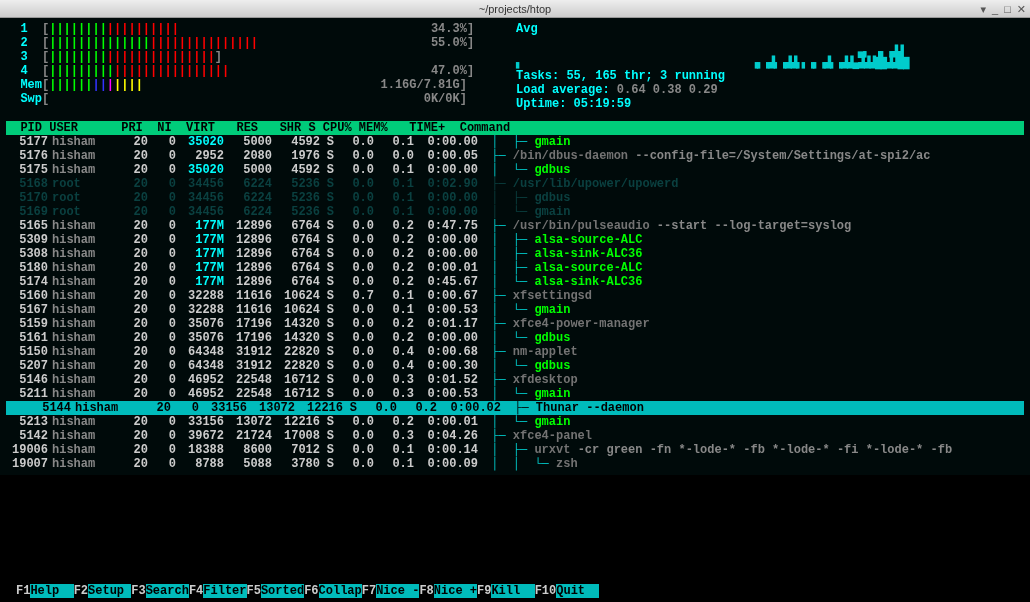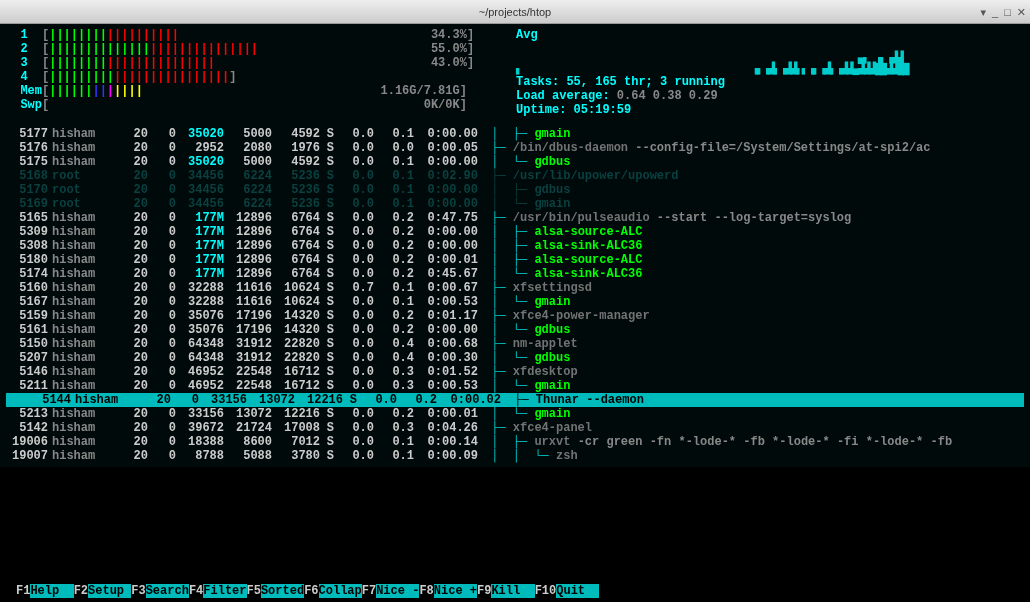--- a/index.html
+++ b/index.html
@@ -9,21 +9,21 @@
     font-size: 12px;
     line-height: 14px;
     color: #888;
     width: 1030px;
     height: 602px;
     overflow: hidden;
     position: relative;
   }
   .titlebar {
     background: linear-gradient(#eee, #ccc);
-    height: 24px;
+    height: 18px;
     border-bottom: 1px solid #999;
     display: flex;
     align-items: center;
     justify-content: center;
     position: relative;
     font-size: 11px;
     color: #333;
     font-family: sans-serif;
   }
   .titlebar .winbtns {
@@ -125,35 +125,36 @@
     <span>□</span>
     <span>✕</span>
   </div>
 </div>
 
 <div class="terminal">
   <div class="header-area">
     <div class="meters" id="meters">
         <div class="meter-row"><span class="label-cyan">  1  </span><span class="bracket">[</span><span class="bar-green">||||||||</span><span class="bar-red">||||||||||</span><span class="pct">                                   34.3%</span><span class="bracket">]</span></div>
         <div class="meter-row"><span class="label-cyan">  2  </span><span class="bracket">[</span><span class="bar-green">||||||||||||||</span><span class="bar-red">|||||||||||||||</span><span class="pct">                        55.0%</span><span class="bracket">]</span></div>
-        <div class="meter-row"><span class="label-cyan">  3  </span><span class="bracket">[</span><span class="bar-green">||||||||</span><span class="bar-red">|||||||||||||||</span><span class="pct">                              43.0%</span><span class="bracket">]</span></div>
-        <div class="meter-row"><span class="label-cyan">  4  </span><span class="bracket">[</span><span class="bar-green">|||||||||</span><span class="bar-red">||||||||||||||||</span><span class="bracket">]</span></div>
+        <div class="meter-row"><span class="label-cyan">  3  </span><span class="bracket">[</span><span class="bar-green">||||||||</span><span class="bar-red">|||||||||||||||</span><span class="bracket">]</span></div>
+        <div class="meter-row"><span class="label-cyan">  4  </span><span class="bracket">[</span><span class="bar-green">|||||||||</span><span class="bar-red">||||||||||||||||</span><span class="pct">                            47.0%</span><span class="bracket">]</span></div>
         <div class="meter-row"><span class="label-cyan">  Mem</span><span class="bracket">[</span><span class="bar-green">||||||</span><span class="bar-blue">||</span><span class="bar-magenta">|</span><span class="bar-yellow">||||</span><span class="pct">                                 1.16G/7.81G</span><span class="bracket">]</span></div>
         <div class="meter-row"><span class="label-cyan">  Swp</span><span class="bracket">[</span><span class="pct">                                                    0K/0K</span><span class="bracket">]</span></div>
       </div>
     <div class="right-info">
       <div class="line cyan-bold">Avg</div>
       <div class="spark"><br>&nbsp;&nbsp;&nbsp;&nbsp;&nbsp;&nbsp;&nbsp;&nbsp;&nbsp;&nbsp;&nbsp;&nbsp;&nbsp;&nbsp;&nbsp;&nbsp;&nbsp;&nbsp;&nbsp;&nbsp;&nbsp;&nbsp;&nbsp;&nbsp;&nbsp;&nbsp;&nbsp;&nbsp;&nbsp;&nbsp;&nbsp;&nbsp;&nbsp;&nbsp;&nbsp;&nbsp;&nbsp;&nbsp;&nbsp;&nbsp;&nbsp;&nbsp;&nbsp;&nbsp;&nbsp;&nbsp;&nbsp;&nbsp;&nbsp;&nbsp;&nbsp;&nbsp;&nbsp;&nbsp;&nbsp;&nbsp;&nbsp;&nbsp;&nbsp;&nbsp;&nbsp;▄▖ ▗▖▗▟▟<br>▖&nbsp;&nbsp;&nbsp;&nbsp;&nbsp;&nbsp;&nbsp;&nbsp;&nbsp;&nbsp;&nbsp;&nbsp;&nbsp;&nbsp;&nbsp;&nbsp;&nbsp;&nbsp;&nbsp;&nbsp;&nbsp;&nbsp;&nbsp;&nbsp;&nbsp;&nbsp;&nbsp;&nbsp;&nbsp;&nbsp;&nbsp;&nbsp;&nbsp;&nbsp;&nbsp;&nbsp;&nbsp;&nbsp;&nbsp;&nbsp;&nbsp;▗▖▗▟▖▗▟▟▖▖▗▖▗▟▖▗▟▟▄▟▟▟██▟▟██</div>
       <div class="line"><span class="cyan-bold">Tasks: 55, 165 thr; 3 running</span></div>
       <div class="line"><span class="cyan-bold">Load average: </span><span class="grey">0.64 0.38 0.29</span></div>
       <div class="line"><span class="cyan-bold">Uptime: 05:19:59</span></div>
     </div>
   </div>
 
   <div style="height:10px"></div>
+  <div class="col-header">  PID USER      PRI  NI  VIRT   RES   SHR S CPU% MEM%   TIME+  Command</div>
   <div class="proc-table" id="proc-table">
       <div class="proc-row"><span class="c-pid">5177</span><span class="c-user">hisham</span><span class="c-pri">20</span><span class="c-ni">0</span><span class="c-virt m-cyan">35020</span><span class="c-res">5000</span><span class="c-shr">4592</span><span class="c-s">S</span><span class="c-cpu">0.0</span><span class="c-mem">0.1</span><span class="c-time">0:00.00</span><span class="c-cmd"><span class="tree"> │  ├─ </span><span class="thr">gmain</span></span></div>
       <div class="proc-row"><span class="c-pid">5176</span><span class="c-user">hisham</span><span class="c-pri">20</span><span class="c-ni">0</span><span class="c-virt">2952</span><span class="c-res">2080</span><span class="c-shr">1976</span><span class="c-s">S</span><span class="c-cpu">0.0</span><span class="c-mem">0.0</span><span class="c-time">0:00.05</span><span class="c-cmd"><span class="tree"> ├─ </span><span class="exe">/bin/dbus-daemon</span><span> --config-file=/System/Settings/at-spi2/ac</span></span></div>
       <div class="proc-row"><span class="c-pid">5175</span><span class="c-user">hisham</span><span class="c-pri">20</span><span class="c-ni">0</span><span class="c-virt m-cyan">35020</span><span class="c-res">5000</span><span class="c-shr">4592</span><span class="c-s">S</span><span class="c-cpu">0.0</span><span class="c-mem">0.1</span><span class="c-time">0:00.00</span><span class="c-cmd"><span class="tree"> │  └─ </span><span class="thr">gdbus</span></span></div>
       <div class="proc-row dim"><span class="c-pid">5168</span><span class="c-user">root</span><span class="c-pri">20</span><span class="c-ni">0</span><span class="c-virt">34456</span><span class="c-res">6224</span><span class="c-shr">5236</span><span class="c-s">S</span><span class="c-cpu">0.0</span><span class="c-mem">0.1</span><span class="c-time">0:02.90</span><span class="c-cmd"><span class="tree"> ├─ </span><span class="exe">/usr/lib/upower/upowerd</span></span></div>
       <div class="proc-row dim"><span class="c-pid">5170</span><span class="c-user">root</span><span class="c-pri">20</span><span class="c-ni">0</span><span class="c-virt">34456</span><span class="c-res">6224</span><span class="c-shr">5236</span><span class="c-s">S</span><span class="c-cpu">0.0</span><span class="c-mem">0.1</span><span class="c-time">0:00.00</span><span class="c-cmd"><span class="tree"> │  ├─ </span><span class="thr">gdbus</span></span></div>
       <div class="proc-row dim"><span class="c-pid">5169</span><span class="c-user">root</span><span class="c-pri">20</span><span class="c-ni">0</span><span class="c-virt">34456</span><span class="c-res">6224</span><span class="c-shr">5236</span><span class="c-s">S</span><span class="c-cpu">0.0</span><span class="c-mem">0.1</span><span class="c-time">0:00.00</span><span class="c-cmd"><span class="tree"> │  └─ </span><span class="thr">gmain</span></span></div>
       <div class="proc-row"><span class="c-pid">5165</span><span class="c-user">hisham</span><span class="c-pri">20</span><span class="c-ni">0</span><span class="c-virt m-cyan">177M</span><span class="c-res">12896</span><span class="c-shr">6764</span><span class="c-s">S</span><span class="c-cpu">0.0</span><span class="c-mem">0.2</span><span class="c-time">0:47.75</span><span class="c-cmd"><span class="tree"> ├─ </span><span class="exe">/usr/bin/pulseaudio</span><span> --start --log-target=syslog</span></span></div>
       <div class="proc-row"><span class="c-pid">5309</span><span class="c-user">hisham</span><span class="c-pri">20</span><span class="c-ni">0</span><span class="c-virt m-cyan">177M</span><span class="c-res">12896</span><span class="c-shr">6764</span><span class="c-s">S</span><span class="c-cpu">0.0</span><span class="c-mem">0.2</span><span class="c-time">0:00.00</span><span class="c-cmd"><span class="tree"> │  ├─ </span><span class="thr">alsa-source-ALC</span></span></div>
       <div class="proc-row"><span class="c-pid">5308</span><span class="c-user">hisham</span><span class="c-pri">20</span><span class="c-ni">0</span><span class="c-virt m-cyan">177M</span><span class="c-res">12896</span><span class="c-shr">6764</span><span class="c-s">S</span><span class="c-cpu">0.0</span><span class="c-mem">0.2</span><span class="c-time">0:00.00</span><span class="c-cmd"><span class="tree"> │  ├─ </span><span class="thr">alsa-sink-ALC36</span></span></div>

